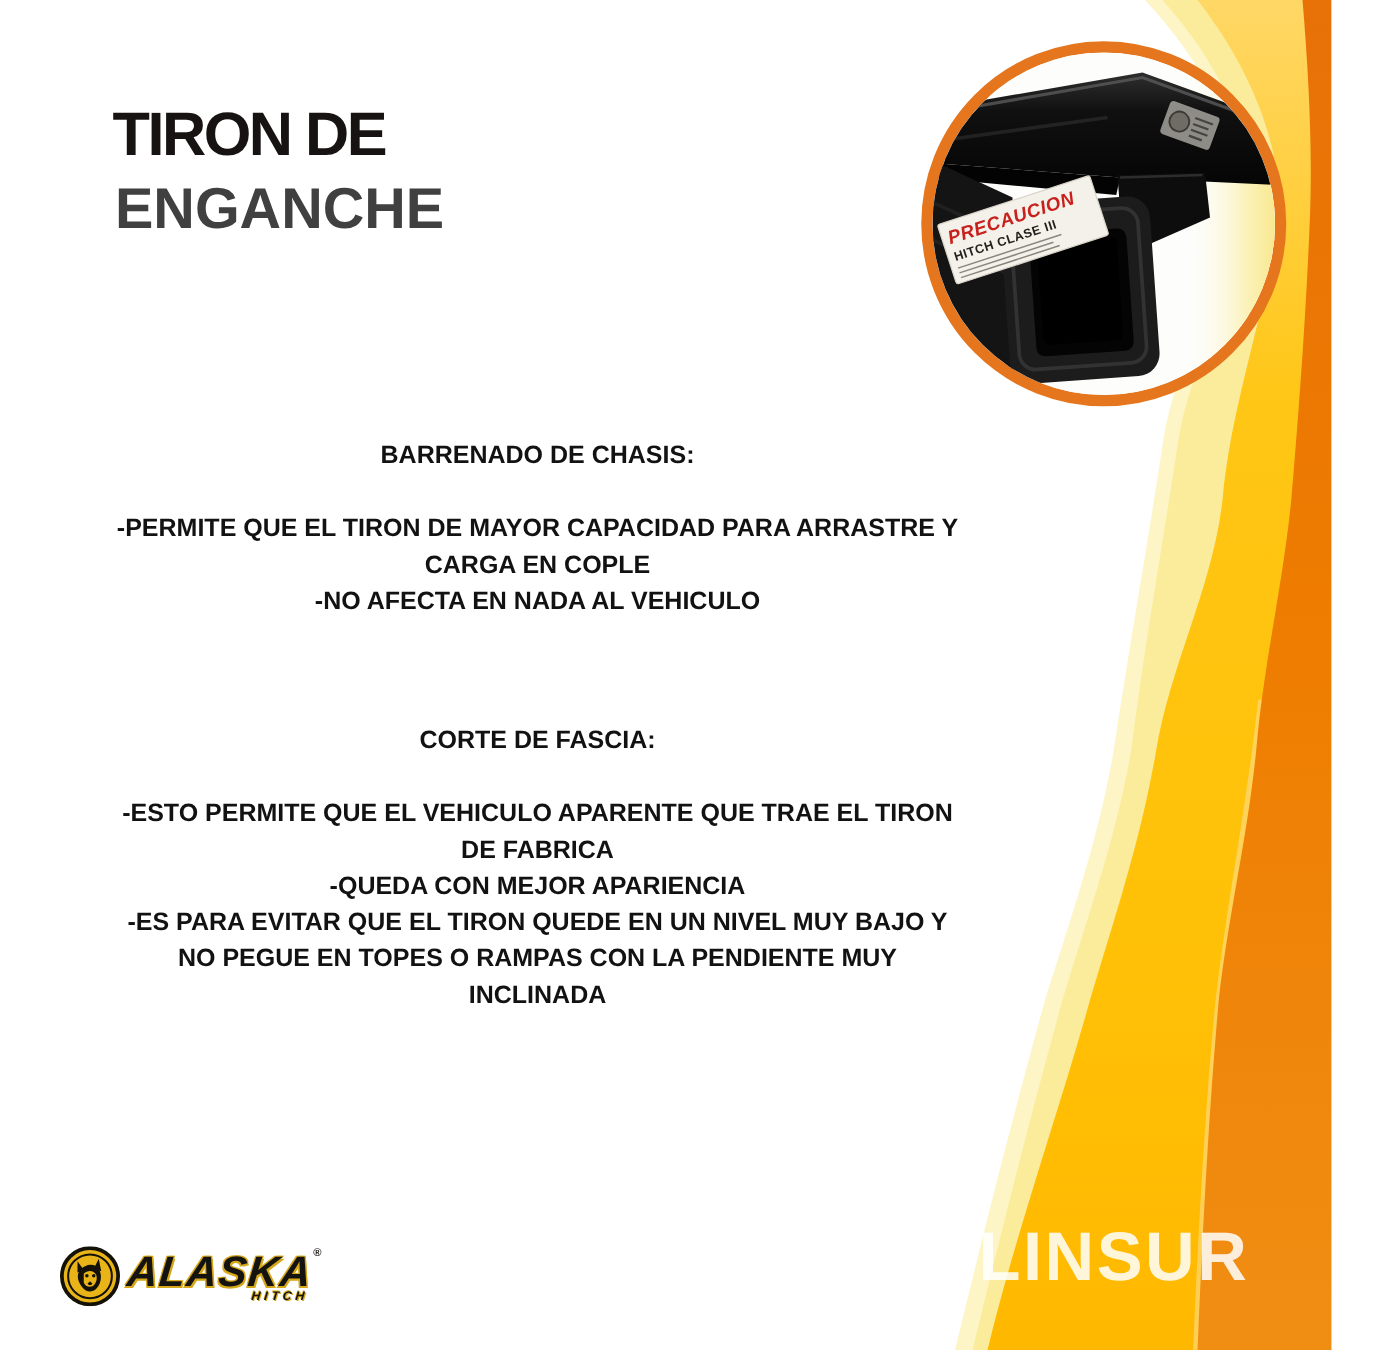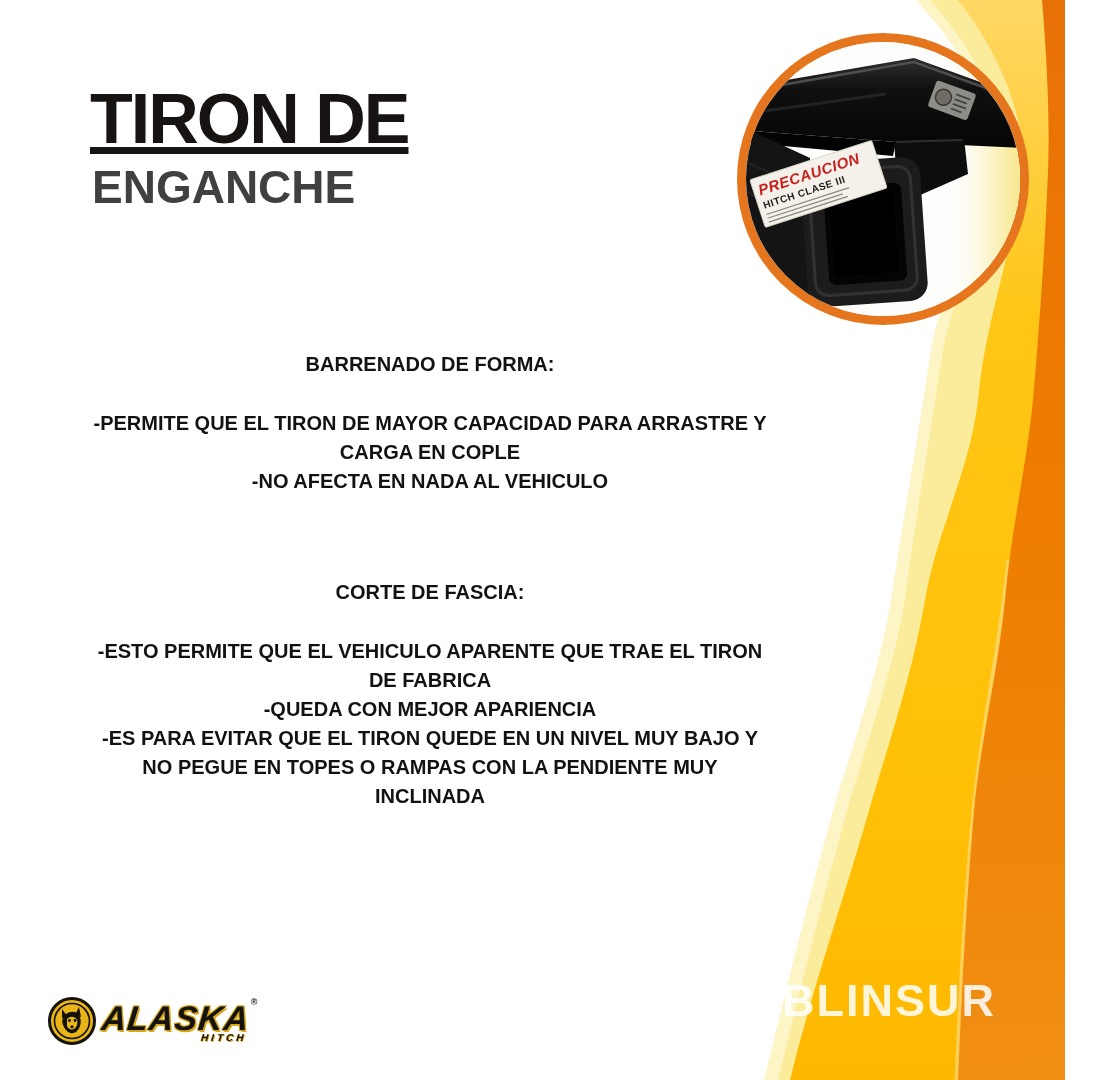--- a/index.html
+++ b/index.html
@@ -12,22 +12,22 @@
   .wave-wrap{position:absolute;left:715px;top:0;width:400px;height:1080px;z-index:1;}
   
   .photo-circle{
     position:absolute;left:737px;top:33px;width:274px;height:274px;
     border-radius:50%;border:9px solid #e5761e;background:#fff;
     overflow:hidden;z-index:2;box-sizing:content-box;
   }
   
   .title-block{position:absolute;left:90px;top:84px;z-index:3;}
   .title-main{
-    font-size:70px;font-weight:900;letter-spacing:-2px;color:#161312;
-    line-height:1;margin:0;text-decoration:underline;
+    font-size:49px;font-weight:900;letter-spacing:-2px;color:#161312;
+    line-height:1;margin:0;
   }
   .title-sub{
     font-size:46px;font-weight:900;letter-spacing:0px;color:#404040;
     line-height:1;margin:10px 0 0 2px;
   }
   
   .copy{
     position:absolute;left:88px;top:350px;width:684px;z-index:3;
     text-align:center;color:#121212;
   }
@@ -53,22 +53,22 @@
     position:relative;top:2px;left:1px;
   }
   .brand-sub{
     position:absolute;right:10px;bottom:-8px;
     font-size:10px;font-weight:900;font-style:italic;color:#151310;
     letter-spacing:3px;transform:skewX(-6deg);
     text-shadow:1px 1px 0 #d6a819, -0.5px -0.5px 0 #d6a819;
   }
   
   .watermark{
-    position:absolute;left:782px;top:978px;z-index:4;
-    font-size:45px;font-weight:700;letter-spacing:2px;
+    position:absolute;left:741px;top:978px;z-index:4;
+    font-size:55px;font-weight:700;letter-spacing:2px;
     color:rgba(255,255,255,0.85);line-height:1;
   }
 </style>
 </head>
 <body>
 
 <div class="wave-wrap">
   <svg width="400" height="1080" viewBox="0 0 400 1080" xmlns="http://www.w3.org/2000/svg">
     <defs>
       <linearGradient id="goldGrad" x1="0" y1="0" x2="0" y2="1">
@@ -151,21 +151,21 @@
   </svg>
 </div>
 
 <div class="title-block">
   <div class="title-main">TIRON DE</div>
   <div class="title-sub">ENGANCHE</div>
 </div>
 
 <div class="copy">
   <section>
-    <p class="heading">BARRENADO DE FORMA:</p>
+    <p class="heading">BARRENADO DE CHASIS:</p>
     <p class="bullet">-PERMITE QUE EL TIRON DE MAYOR CAPACIDAD PARA ARRASTRE Y CARGA EN COPLE</p>
     <p class="bullet">-NO AFECTA EN NADA AL VEHICULO</p>
   </section>
   <section class="section-2">
     <p class="heading">CORTE DE FASCIA:</p>
     <p class="bullet">-ESTO PERMITE QUE EL VEHICULO APARENTE QUE TRAE EL TIRON DE FABRICA</p>
     <p class="bullet">-QUEDA CON MEJOR APARIENCIA</p>
     <p class="bullet">-ES PARA EVITAR QUE EL TIRON QUEDE EN UN NIVEL MUY BAJO Y NO PEGUE EN TOPES O RAMPAS CON LA PENDIENTE MUY INCLINADA</p>
   </section>
 </div>

